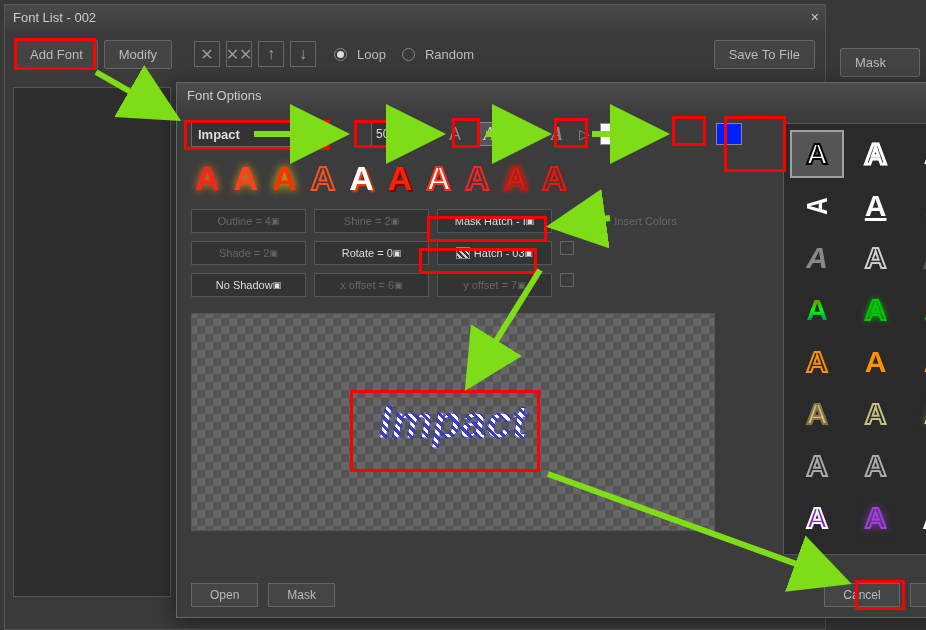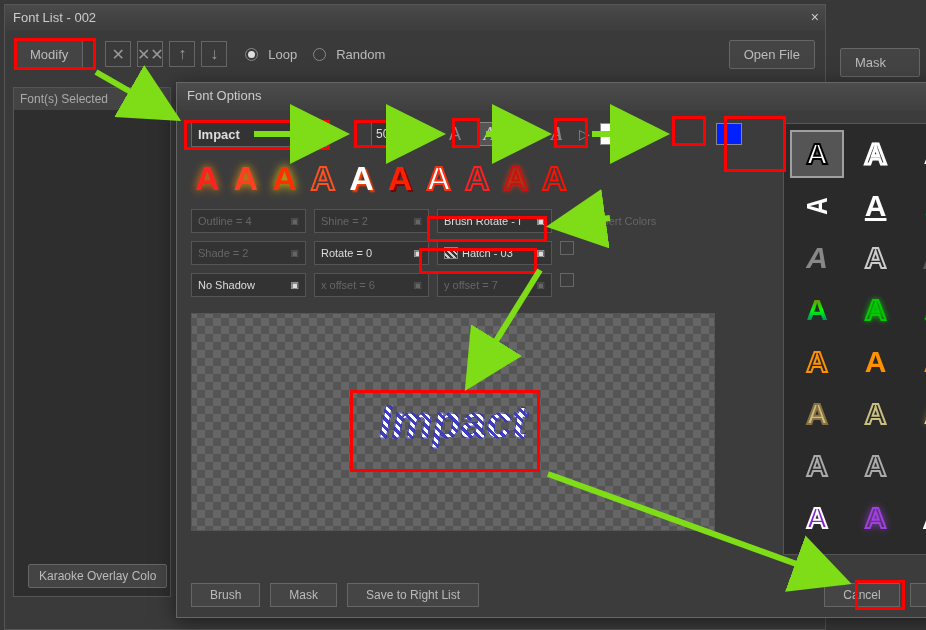--- a/index.html
+++ b/index.html
@@ -31,21 +31,21 @@
   .opt-row { display: flex; align-items: center; gap: 10px; padding: 10px 14px; }
   .font-name { width: 136px; height: 26px; background: #333; border: 1px solid #666; color: #ddd; padding: 4px 6px; font-weight: bold; font-size: 13px; }
   .size-inp { width: 34px; height: 24px; background: #333; border: 1px solid #666; color: #ddd; padding: 2px 4px; font-size: 12px; }
   .style-a { width: 24px; height: 24px; display: inline-flex; align-items: center; justify-content: center; font-family: serif; font-size: 18px; border: 1px solid transparent; cursor: pointer; }
   .swatch { width: 26px; height: 22px; border: 1px solid #888; }
   
   .presets-row { display: flex; gap: 14px; padding: 4px 18px 10px; }
   .preset-a { font-family: Impact, sans-serif; font-size: 34px; font-weight: bold; line-height: 1; }
   
   .ctrl-row { display: flex; gap: 8px; padding: 4px 14px; }
-  .ctrl { width: 115px; height: 24px; background: #333; border: 1px solid #555; color: #999; font-size: 11px; padding: 4px 6px; display: flex; align-items: center; justify-content: space-between; }
+  .ctrl { width: 115px; height: 24px; background: #333; border: 1px solid #555; color: #999; font-size: 11px; padding: 4px 6px; display: flex; align-items: center; justify-content: center; }
   .ctrl.disabled { color: #666; }
   .ctrl .arr { font-size: 9px; }
   .ctrl.sel { color: #ddd; }
   .chk { width: 14px; height: 14px; border: 1px solid #666; display: inline-block; }
   
   .preview { margin: 12px 14px; width: 524px; height: 218px; border: 1px solid #555; 
     background: 
       repeating-conic-gradient(#666 0% 25%, #555 0% 50%) 50% / 16px 16px,
       radial-gradient(ellipse at center, rgba(0,0,0,.3), rgba(0,0,0,.6));
     display: flex; align-items: center; justify-content: center; position: relative; }
@@ -77,39 +77,36 @@
 <body>
 
 <div class="edge-btn mask-btn btn">Mask</div>
 
 <div class="main-window">
   <div class="main-title">
     <span>Font List - 002</span>
     <span class="main-close">×</span>
   </div>
   <div class="toolbar">
+    <button class="btn">Add Font</button>
     <button class="btn">Modify</button>
     <div style="width:10px"></div>
     <div class="tool-icon">✕</div>
     <div class="tool-icon">✕✕</div>
     <div class="tool-icon">↑</div>
     <div class="tool-icon">↓</div>
     <div style="width:6px"></div>
     <span class="radio on"></span>
     <span class="radio-lbl">Loop</span>
     <span class="radio"></span>
     <span class="radio-lbl">Random</span>
     <div style="flex:1"></div>
-    <button class="btn">Open File</button>
+    <button class="btn">Save To File</button>
   </div>
   <div class="sidebar">
-    <div class="side-head">Font(s) Selected</div>
-    <div class="side-foot">
-      <button class="btn">Karaoke Overlay Colo</button>
-    </div>
   </div>
 </div>
 
 <div class="modal">
   <div class="modal-title">
     <span>Font Options</span>
     <span class="modal-close">×</span>
   </div>
 
   <div class="opt-row">
@@ -143,21 +140,21 @@
   <div class="ctrl-row">
     <div class="ctrl disabled">
         <span>Outline = 4</span>
         <span class="arr">▣</span>
       </div>
     <div class="ctrl disabled">
         <span>Shine = 2</span>
         <span class="arr">▣</span>
       </div>
     <div class="ctrl sel">
-        <span>Brush Rotate - I</span>
+        <span>Mask Hatch - I</span>
         <span class="arr">▣</span>
       </div>
     <div style="width:20px"></div>
     <div class="ctrl disabled" style="border:none;background:none">
         <span>Insert Colors</span>
       </div>
   </div>
   <div class="ctrl-row">
     <div class="ctrl disabled">
         <span>Shade = 2</span>
@@ -218,23 +215,22 @@
     <div class="g" style="color:transparent;-webkit-text-stroke:2px #aaa">A</div>
     <div class="g" style="color:transparent;-webkit-text-stroke:2px #aaa">A</div>
     <div class="g" style="color:#aaa;font-family:serif;font-size:24px">A</div>
     <div class="g" style="color:#8020d0;-webkit-text-stroke:2px #fff">A</div>
     <div class="g" style="color:transparent;-webkit-text-stroke:2px #a040e0;text-shadow:0 0 8px #a040e0">A</div>
     <div class="g" style="color:#40c0ff;-webkit-text-stroke:2px #fff">A</div>
     <div class="g" style="color:#40a0ff;-webkit-text-stroke:2px #fff;text-shadow:0 0 6px #40a0ff">A</div>
   </div>
 
   <div class="bottom-bar">
-    <button class="btn-sm">Brush</button>
+    <button class="btn-sm">Open</button>
     <button class="btn-sm">Mask</button>
-    <button class="btn-sm">Save to Right List</button>
     <div class="spacer"></div>
     <button class="btn-sm">Cancel</button>
     <button class="btn-sm">OK</button>
   </div>
 </div>
 
 <div class="hl" style="left:14px; top:38px; width:82px; height:32px"></div>
 <div class="hl" style="left:184px; top:120px; width:146px; height:30px"></div>
 <div class="hl" style="left:354px; top:120px; width:36px; height:28px"></div>
 <div class="hl" style="left:452px; top:118px; width:28px; height:30px"></div>

